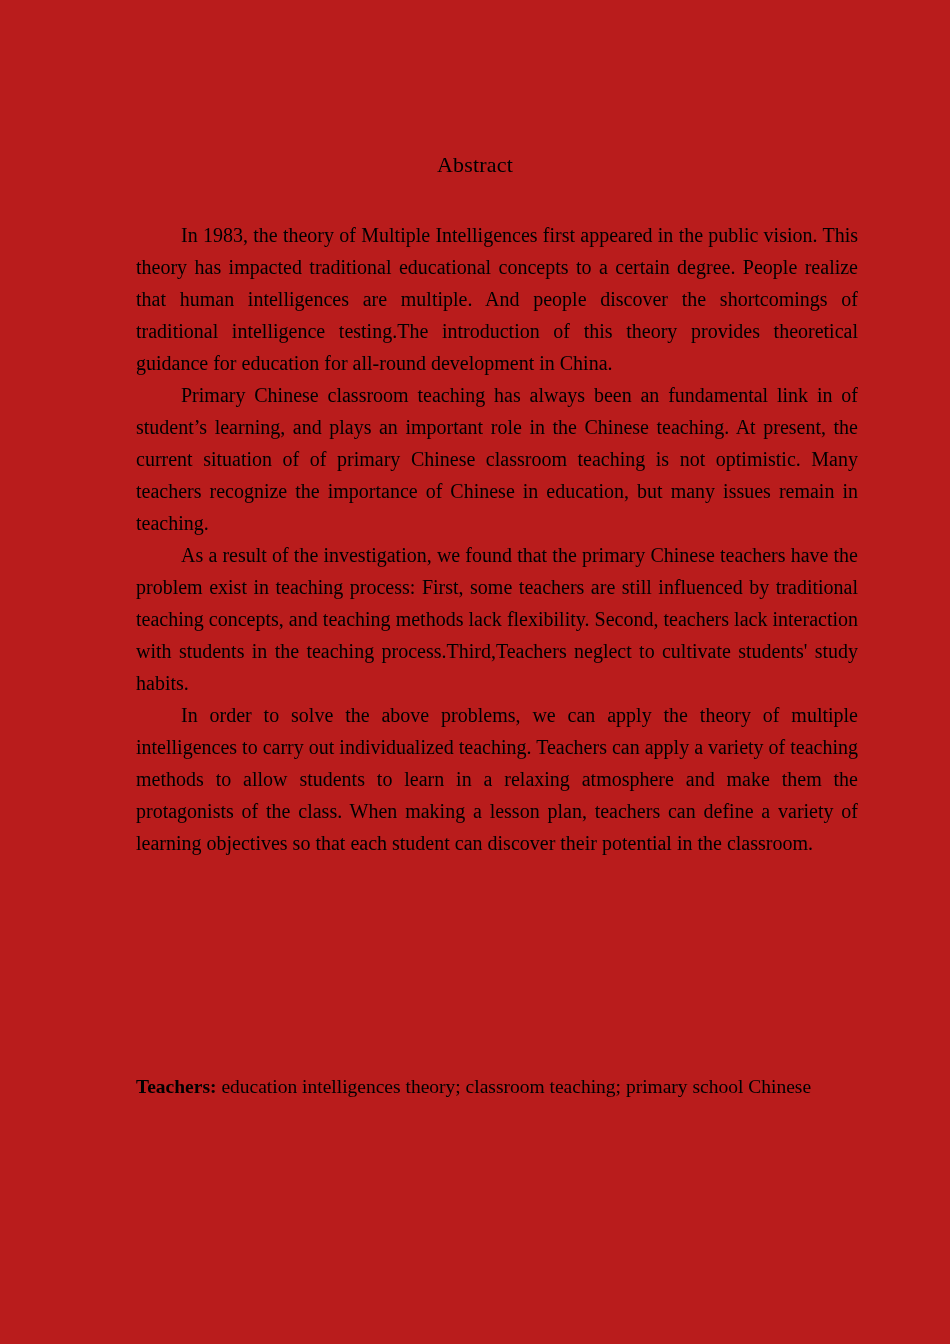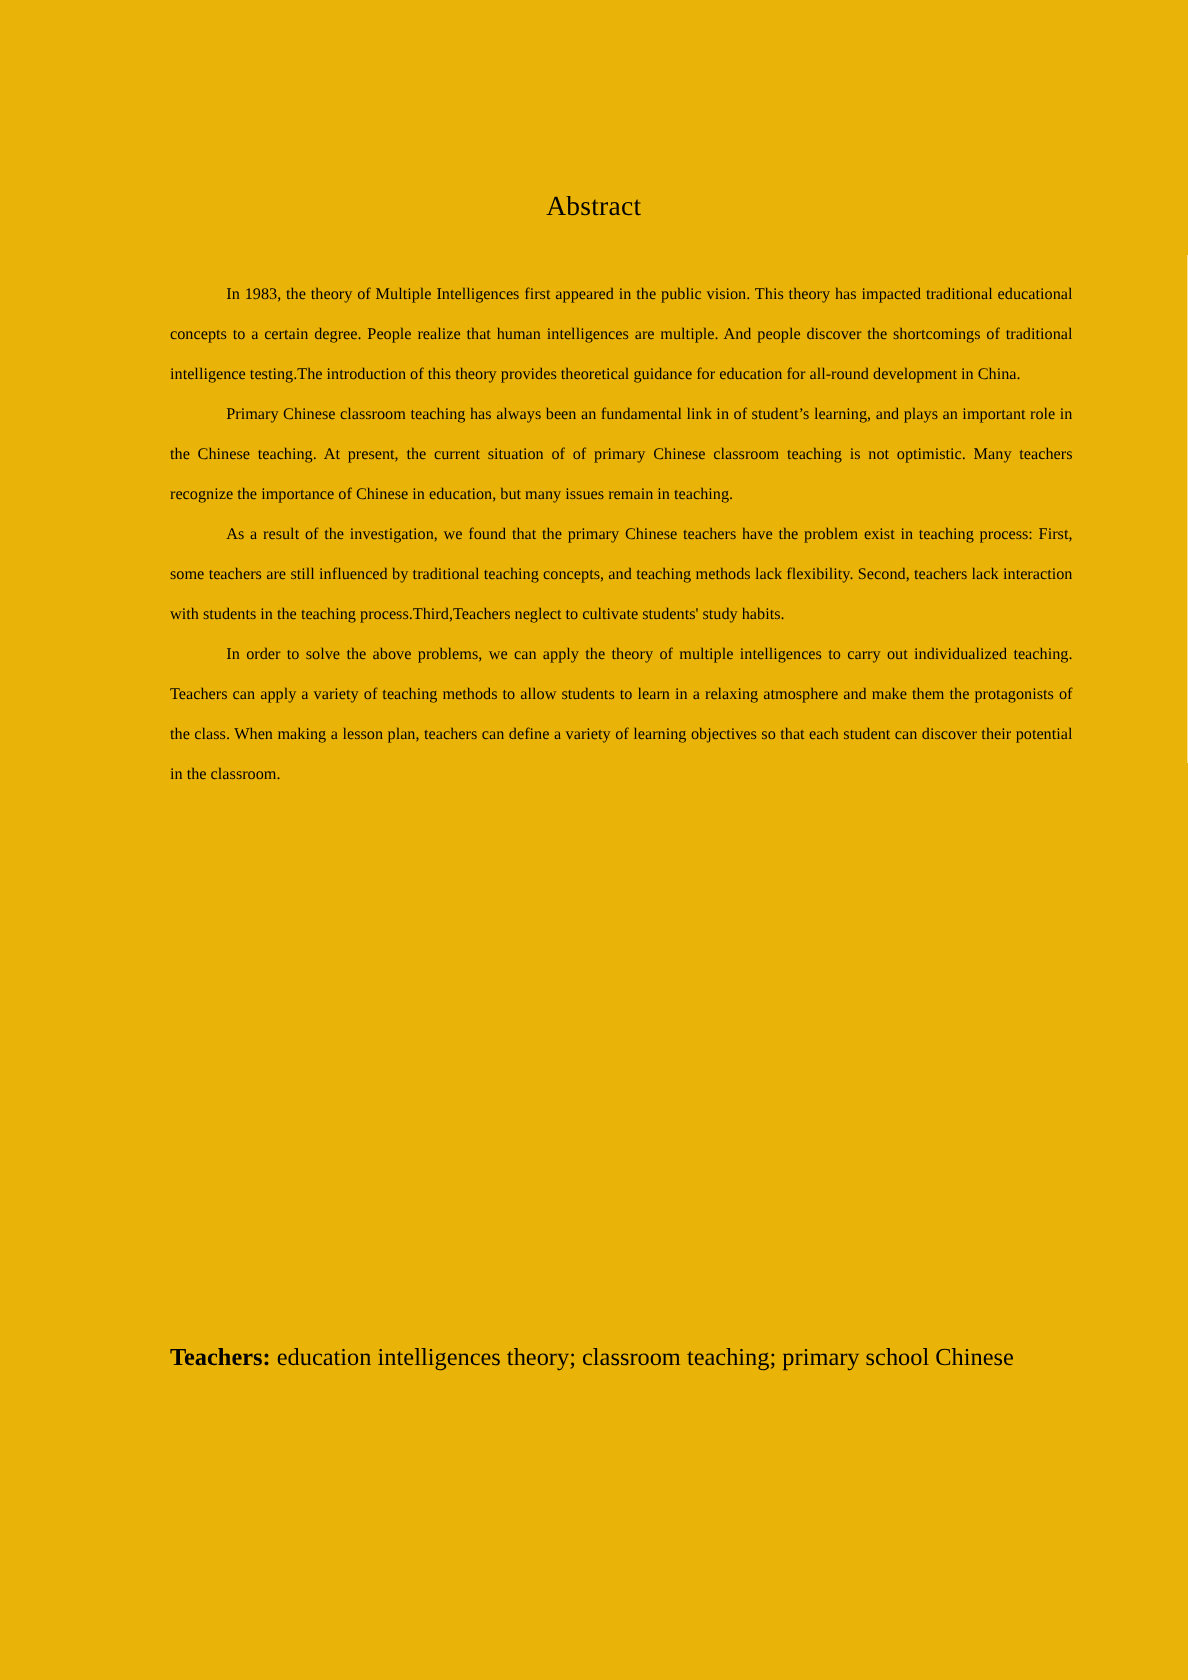--- a/index.html
+++ b/index.html
@@ -5,21 +5,21 @@
   html, body {
     margin: 0;
     padding: 0;
     background: #ffffff;
   }
   .page {
     position: relative;
     width: 950px;
     height: 1344px;
     margin: 0 auto;
-    background: #eab308;
+    background: #b91c1c;
     overflow: hidden;
     font-family: "Liberation Serif", "DejaVu Serif", serif;
     color: #000000;
   }
   .doc-title {
     position: absolute;
     top: 150px;
     left: 0;
     width: 950px;
     text-align: center;
@@ -29,21 +29,21 @@
     letter-spacing: 0.2px;
   }
   .body-block {
     position: absolute;
     top: 219px;
     left: 136px;
     width: 722px;
   }
   .para {
     margin: 0;
-    font-size: 13px;
+    font-size: 20px;
     line-height: 32px;
     text-align: justify;
     text-justify: inter-word;
     text-indent: 45px;
     hyphens: none;
     -webkit-hyphens: none;
   }
   .keywords-block {
     position: absolute;
     top: 1062px;

